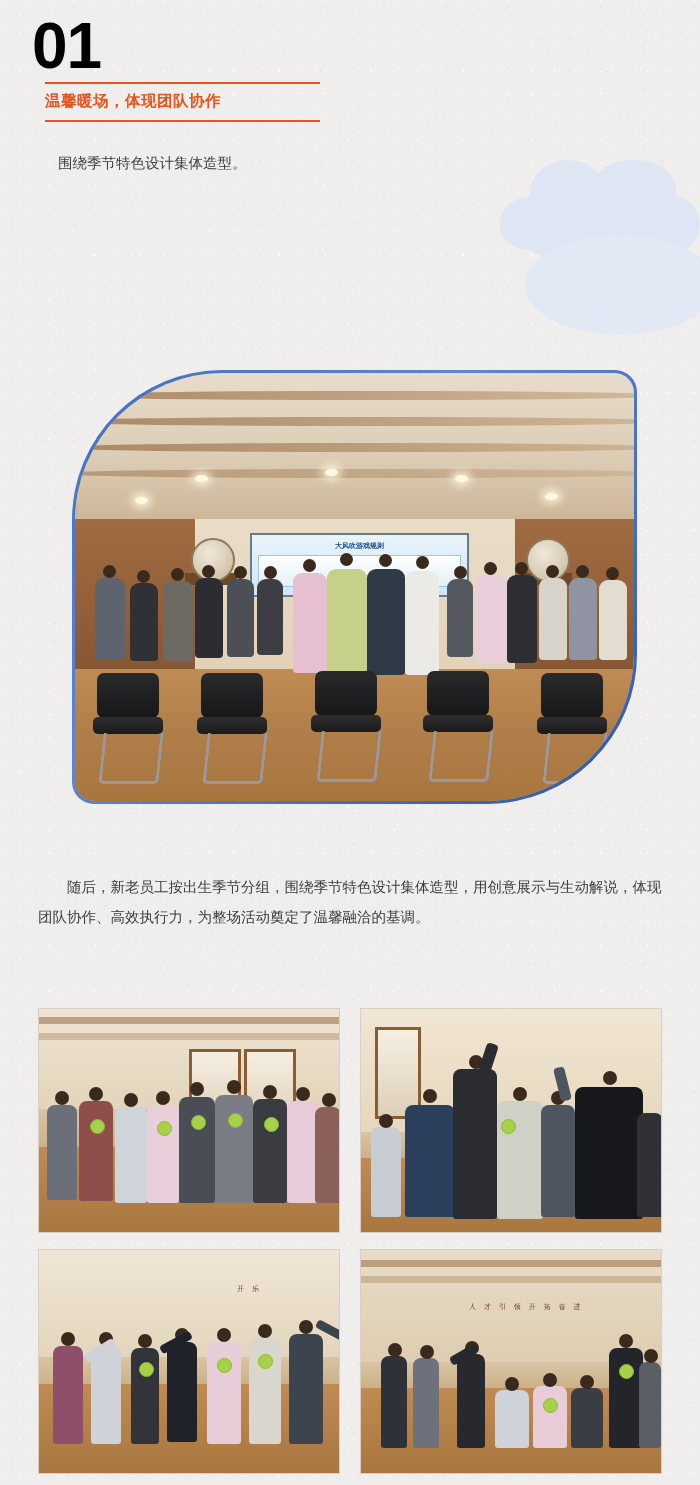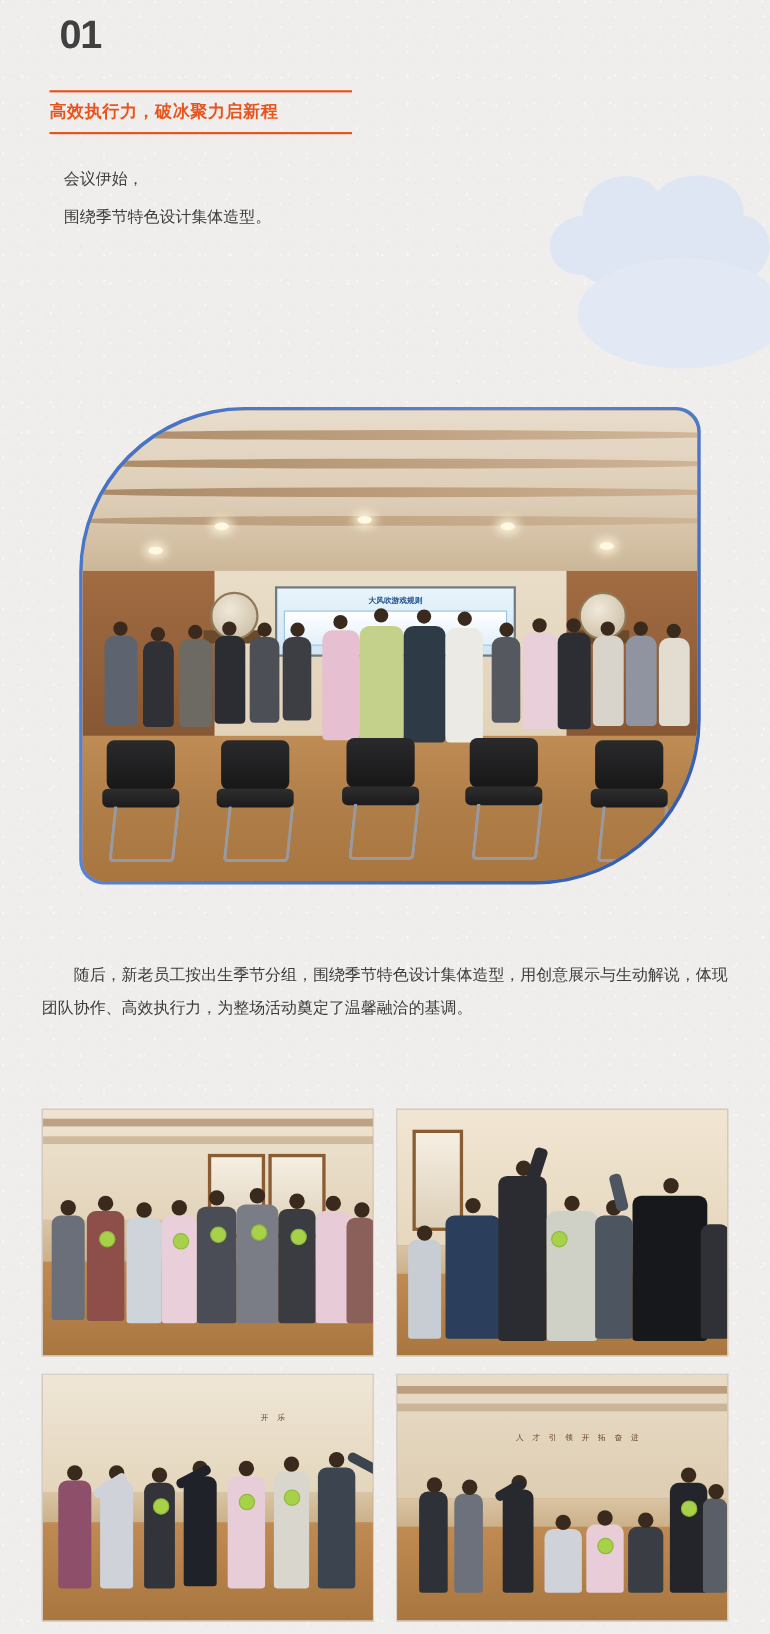--- a/index.html
+++ b/index.html
@@ -29,25 +29,25 @@
     z-index: 0;
   }
   .content {
     position: relative;
     z-index: 2;
   }
 
   
   .section-number {
     position: absolute;
-    left: 54px;
+    left: 32px;
     top: 14px;
-    font-size: 36px;
+    font-size: 64px;
     font-weight: bold;
-    color: #404040;
+    color: #000000;
     letter-spacing: -1px;
     line-height: 1;
     font-family: "Liberation Sans", sans-serif;
   }
   .title-row {
     position: absolute;
     left: 45px;
     top: 82px;
     width: 275px;
   }
@@ -270,26 +270,25 @@
 
   <svg class="blob" viewBox="0 0 240 210">
     <path d="M60 120 C20 120 20 70 60 66 C58 30 110 18 128 44 C150 18 210 28 206 66 C240 72 238 124 196 126 L70 126 Z" fill="#dfe6f3"></path>
     <ellipse cx="150" cy="155" rx="95" ry="50" fill="#e3e9f4"></ellipse>
   </svg>
 
   <div class="section-number">01</div>
 
   <div class="title-row">
     <div class="title-rule"></div>
-    <div class="section-title">高效执行力，破冰聚力启新程</div>
+    <div class="section-title">温馨暖场，体现团队协作</div>
     <div class="title-underline"></div>
   </div>
 
   <div class="intro">
-    <div>会议伊始，</div>
     <div>围绕季节特色设计集体造型。</div>
   </div>
 
   <div class="hero-wrap">
     <div class="hero-frame">
       <div class="hero-photo">
         <div class="h-ceiling"></div>
         <div class="h-ceil-band" style="left:-20px; top:18px; width:620px;"></div>
         <div class="h-ceil-band" style="left:-20px; top:44px; width:620px;"></div>
         <div class="h-ceil-band" style="left:-20px; top:70px; width:620px;"></div>

